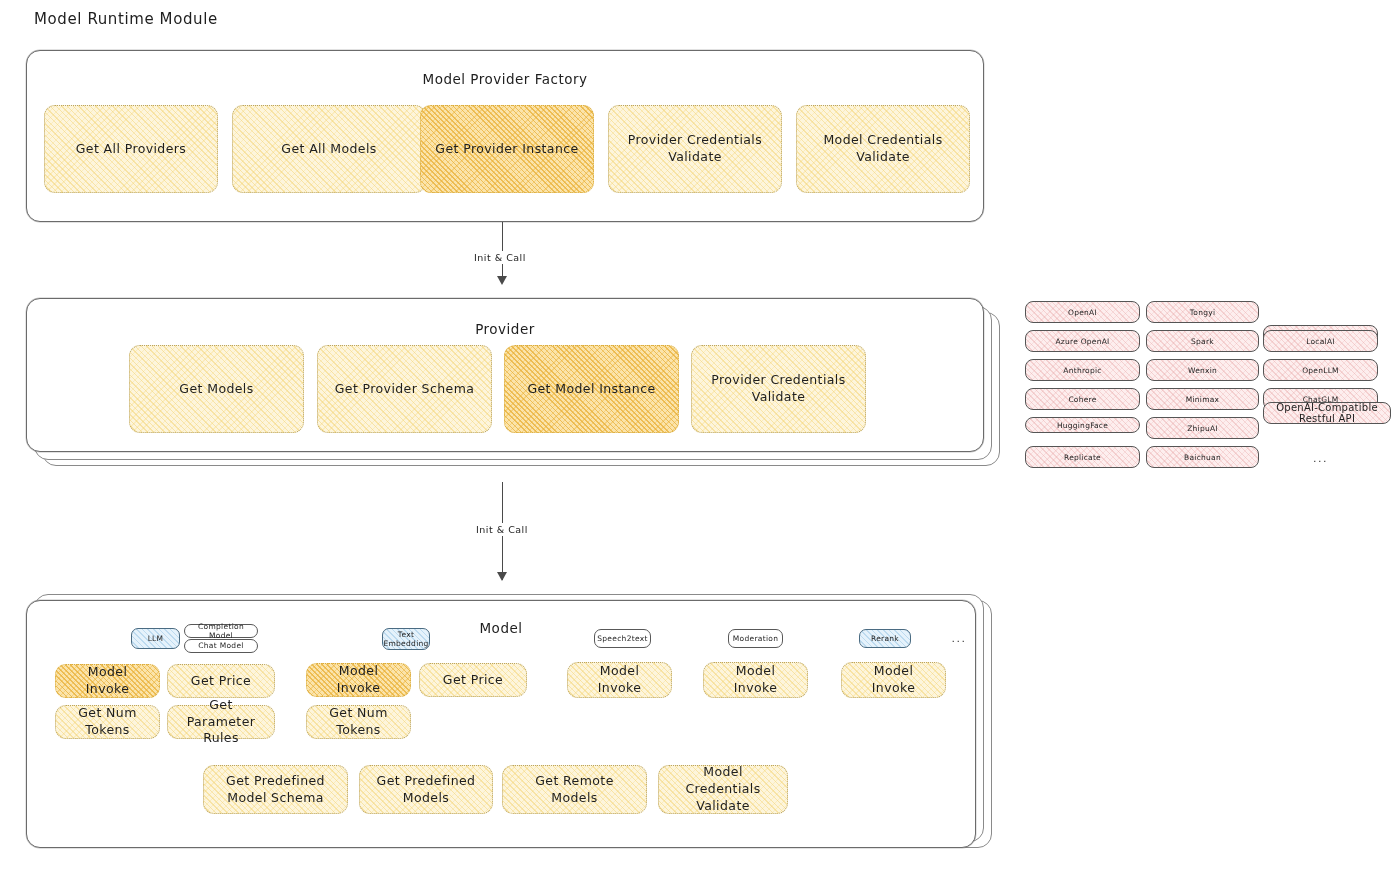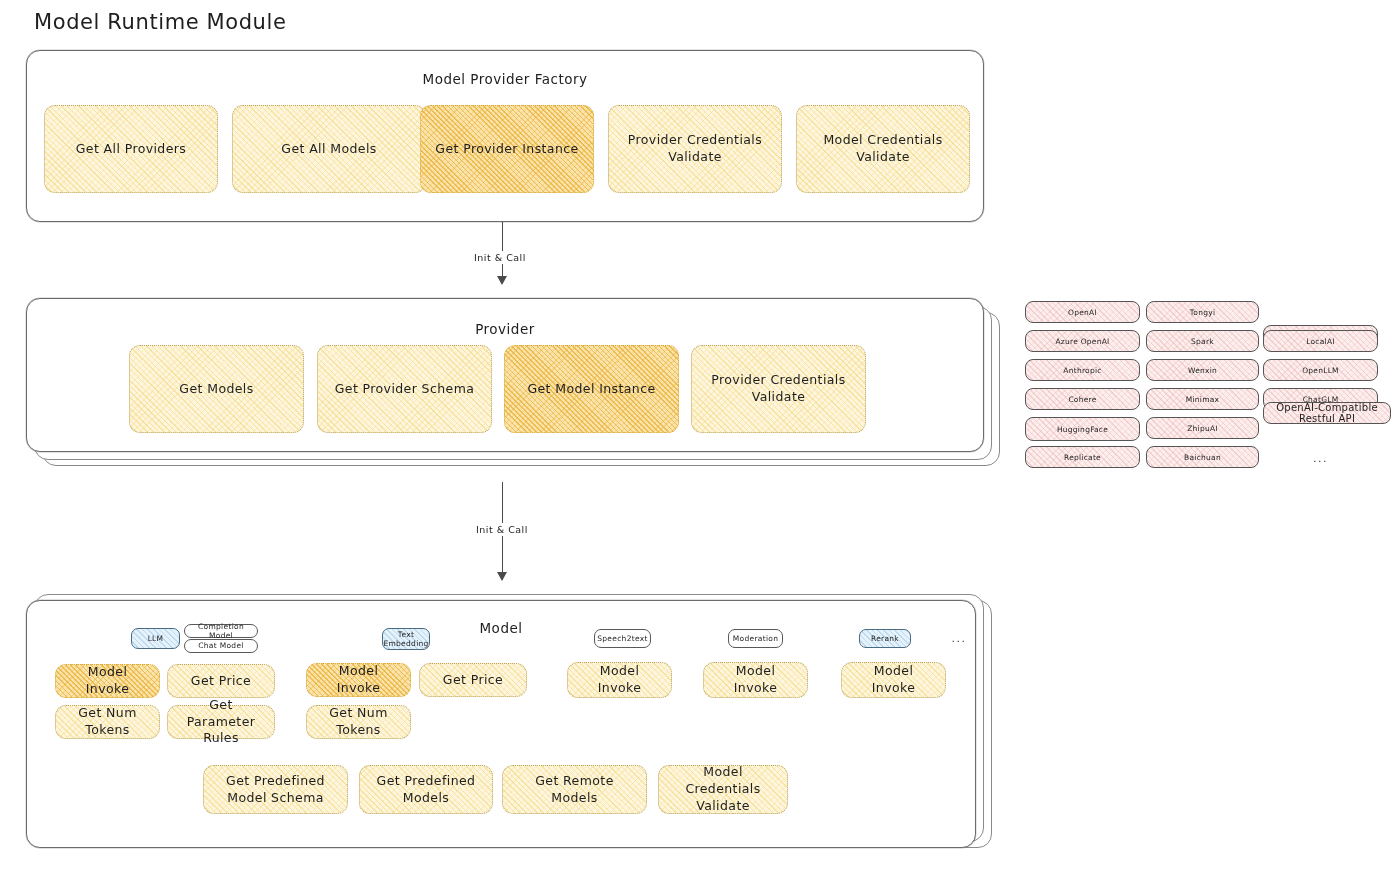--- a/index.html
+++ b/index.html
@@ -11,21 +11,21 @@
     overflow:hidden;
     position:relative;
   }
   .canvas{position:absolute;inset:0;}
 
   
   .hand{font-family:"DejaVu Sans","Liberation Sans",sans-serif;letter-spacing:.3px;}
 
   .page-title{
     position:absolute;left:34px;top:10px;
-    font-size:21px;color:#1e1e1e;letter-spacing:.6px;
+    font-size:15px;color:#1e1e1e;letter-spacing:.6px;
   }
 
   
   .container{
     position:absolute;
     background:#ffffff;
     border:1.3px solid #6b6b6b;
     border-radius:14px;
     box-sizing:border-box;
   }
@@ -169,21 +169,21 @@
 
   <div class="mbox hand" style="left:129px;top:345px;width:175px;height:88px;">Get Models</div>
   <div class="mbox hand" style="left:317px;top:345px;width:175px;height:88px;">Get Provider Schema</div>
   <div class="mbox hl hand" style="left:504px;top:345px;width:175px;height:88px;">Get Model Instance</div>
   <div class="mbox hand" style="left:691px;top:345px;width:175px;height:88px;">Provider Credentials Validate</div>
 
   <div class="pchip hand" style="left:1025px;top:301px;width:115px;height:22px;">OpenAI</div>
   <div class="pchip hand" style="left:1025px;top:330px;width:115px;height:22px;">Azure OpenAI</div>
   <div class="pchip hand" style="left:1025px;top:359px;width:115px;height:22px;">Anthropic</div>
   <div class="pchip hand" style="left:1025px;top:388px;width:115px;height:22px;">Cohere</div>
-  <div class="pchip hand" style="left:1025px;top:417px;width:115px;height:24px;">HuggingFace</div>
+  <div class="pchip hand" style="left:1025px;top:417px;width:115px;height:16px;">HuggingFace</div>
   <div class="pchip hand" style="left:1025px;top:446px;width:115px;height:22px;">Replicate</div>
 
   <div class="pchip hand" style="left:1146px;top:301px;width:113px;height:22px;">Tongyi</div>
   <div class="pchip hand" style="left:1146px;top:330px;width:113px;height:22px;">Spark</div>
   <div class="pchip hand" style="left:1146px;top:359px;width:113px;height:22px;">Wenxin</div>
   <div class="pchip hand" style="left:1146px;top:388px;width:113px;height:22px;">Minimax</div>
   <div class="pchip hand" style="left:1146px;top:417px;width:113px;height:22px;">ZhipuAI</div>
   <div class="pchip hand" style="left:1146px;top:446px;width:113px;height:22px;">Baichuan</div>
 
   <div class="pchip hand" style="left:1263px;top:301px;width:115px;height:22px;margin-top:24px;">Xinference</div>

